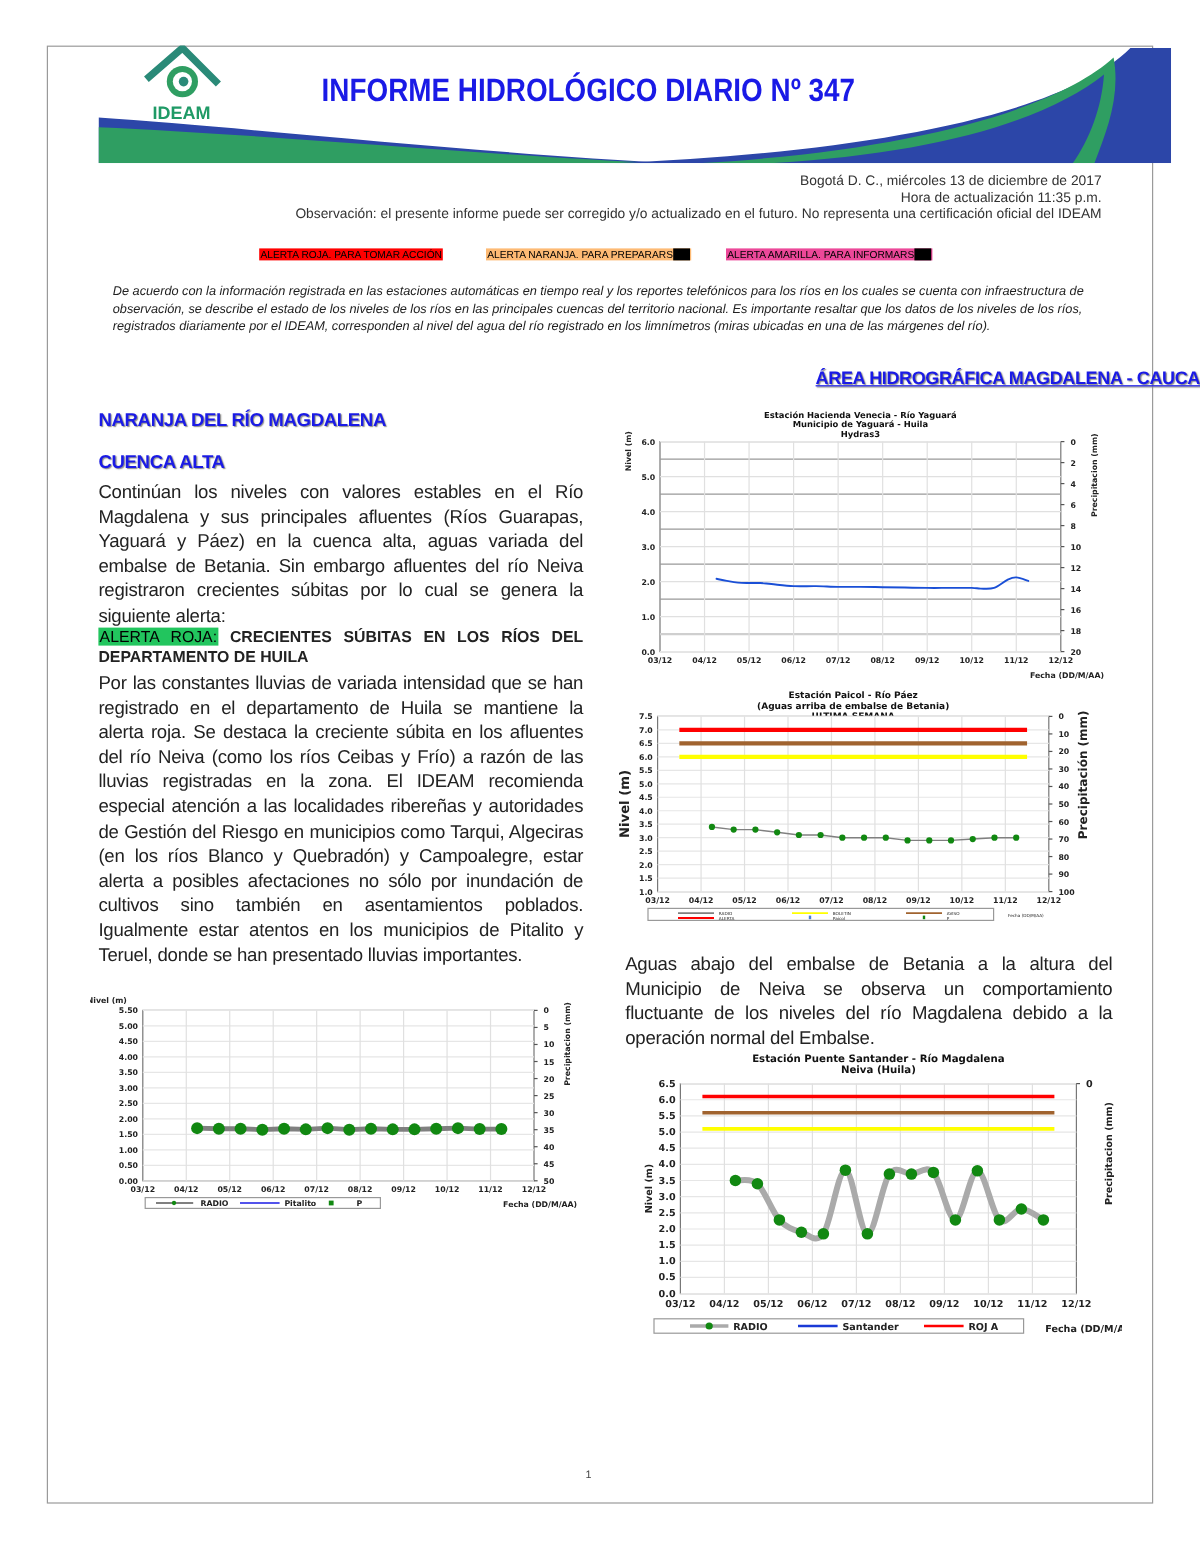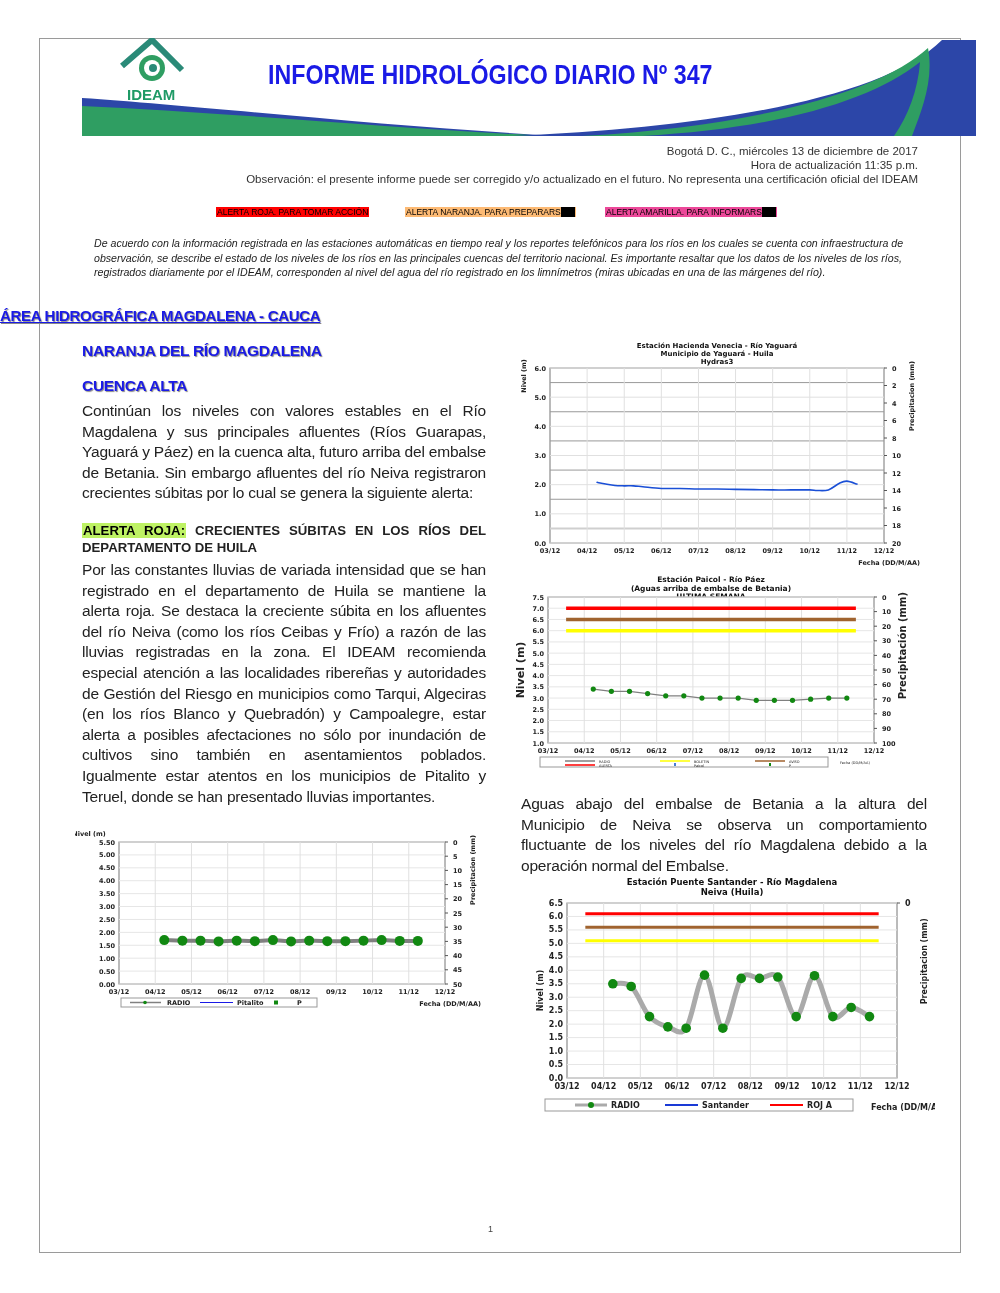--- a/index.html
+++ b/index.html
@@ -8,26 +8,26 @@
   .banner { position:absolute; left:82px; top:40px; width:894px; height:96px; overflow:hidden; }
   .banner svg { position:absolute; left:0; top:0; }
   .logo { position:absolute; left:112px; top:38px; width:80px; height:66px; }
   .logo-text { position:absolute; left:127px; top:86px; font-weight:bold; font-size:15px; color:#1f9a66; letter-spacing:0px; }
   .title { position:absolute; left:268px; top:60px; font-size:27px; font-weight:bold; color:#1a1ae6; transform:scaleX(0.86); transform-origin:left top; white-space:nowrap; }
   .meta { position:absolute; right:82px; font-size:11.5px; color:#333; text-align:center; white-space:nowrap; }
   .alerts { position:absolute; top:207px; left:0; width:1000px; height:12px; }
   .alert { position:absolute; top:0; font-size:8.5px; height:10px; line-height:10px; padding:0 1px; white-space:nowrap; color:#000; }
   .alert .blk { display:inline-block; width:14px; height:10px; background:#000; vertical-align:top; }
   .intro { position:absolute; left:82px; top:236px; width:840px; font-size:10.6px; font-style:italic; line-height:14.5px; color:#222;margin-left:12px; }
-  .area { position:absolute; left:0; width:1000px; top:307px; text-align:left; }
+  .area { position:absolute; left:0; width:1000px; top:307px; text-align:right; }
   .area span { font-size:15px; font-weight:bold; color:#1a1ae6; text-decoration:underline; text-shadow:1px 1px 1px #888; letter-spacing:-0.3px; }
   .h-blue { position:absolute; left:82px; font-size:15.5px; font-weight:bold; color:#1a1ae6; text-shadow:1px 1px 1px #888; letter-spacing:-0.3px; }
   .para { position:absolute; font-size:15.5px; line-height:20.6px; text-align:justify; color:#222; letter-spacing:-0.2px; }
   .alert-head { position:absolute; left:82px; top:522px; width:404px; font-size:13.2px; font-weight:bold; line-height:17px; text-align:justify; color:#222; }
-  .alert-head .red { background:#bef264; color:#000; font-weight:bold; padding:0 1px; }
+  .alert-head .red { background:#22c55e; color:#000; font-weight:normal; padding:0 1px; }
   svg text { font-family:"DejaVu Sans", sans-serif; }
   .pagenum { position:absolute; left:488px; top:1224px; font-size:9px; color:#444; }
 </style>
 </head>
 <body>
 
 <div class="page"></div>
 
 <div class="banner">
   <svg width="894" height="96" viewBox="0 0 894 96">
@@ -58,21 +58,21 @@
   <div class="alert" style="left:605px; background:#ec4899;"><span>ALERTA AMARILLA. PARA INFORMARS</span><span class="blk"></span></div>
 </div>
 
 <div class="intro">De acuerdo con la información registrada en las estaciones automáticas en tiempo real y los reportes telefónicos para los ríos en los cuales se cuenta con infraestructura de observación, se describe el estado de los niveles de los ríos en las principales cuencas del territorio nacional. Es importante resaltar que los datos de los niveles de los ríos, registrados diariamente por el IDEAM, corresponden al nivel del agua del río registrado en los limnímetros (miras ubicadas en una de las márgenes del río).</div>
 
 <div class="area"><span>ÁREA HIDROGRÁFICA MAGDALENA - CAUCA</span></div>
 
 <div class="h-blue" style="top:342px;">NARANJA DEL RÍO MAGDALENA</div>
 <div class="h-blue" style="top:377px;">CUENCA ALTA</div>
 
-<div class="para" style="left:82px; top:401px; width:404px;">Continúan los niveles con valores estables en el Río Magdalena y sus principales afluentes (Ríos Guarapas, Yaguará y Páez) en la cuenca alta, futuro arriba del embalse de Betania. Sin embargo afluentes del río Neiva registraron crecientes súbitas por lo cual se genera la siguiente alerta:</div>
+<div class="para" style="left:82px; top:401px; width:404px;">Continúan los niveles con valores estables en el Río Magdalena y sus principales afluentes (Ríos Guarapas, Yaguará y Páez) en la cuenca alta, aguas variada del embalse de Betania. Sin embargo afluentes del río Neiva registraron crecientes súbitas por lo cual se genera la siguiente alerta:</div>
 
 <div class="alert-head"><span class="red">ALERTA ROJA:</span><span> CRECIENTES SÚBITAS EN LOS RÍOS DEL DEPARTAMENTO DE HUILA</span></div>
 
 <div class="para" style="left:82px; top:560px; width:404px;">Por las constantes lluvias de variada intensidad que se han registrado en el departamento de Huila se mantiene la alerta roja. Se destaca la creciente súbita en los afluentes del río Neiva (como los ríos Ceibas y Frío) a razón de las lluvias registradas en la zona. El IDEAM recomienda especial atención a las localidades ribereñas y autoridades de Gestión del Riesgo en municipios como Tarqui, Algeciras (en los ríos Blanco y Quebradón) y Campoalegre, estar alerta a posibles afectaciones no sólo por inundación de cultivos sino también en asentamientos poblados.  Igualmente estar atentos en los municipios de Pitalito y Teruel, donde se han presentado lluvias importantes.</div>
 
 <div class="para" style="left:521px; top:794px; width:406px;">Aguas abajo del embalse de Betania a la altura del Municipio de Neiva se observa un comportamiento fluctuante de los niveles del río Magdalena debido a la operación normal del Embalse.</div>
 
 <svg id="chart-venecia" width="420" height="230" style="position:absolute; left:510px; top:340px;">
     <text x="207" y="8" font-size="7" font-weight="bold" text-anchor="middle" fill="#111">Estación Hacienda  Venecia - Río  Yaguará</text>
     <text x="207" y="16" font-size="7" font-weight="bold" text-anchor="middle" fill="#111">Municipio de Yaguará - Huila</text>

